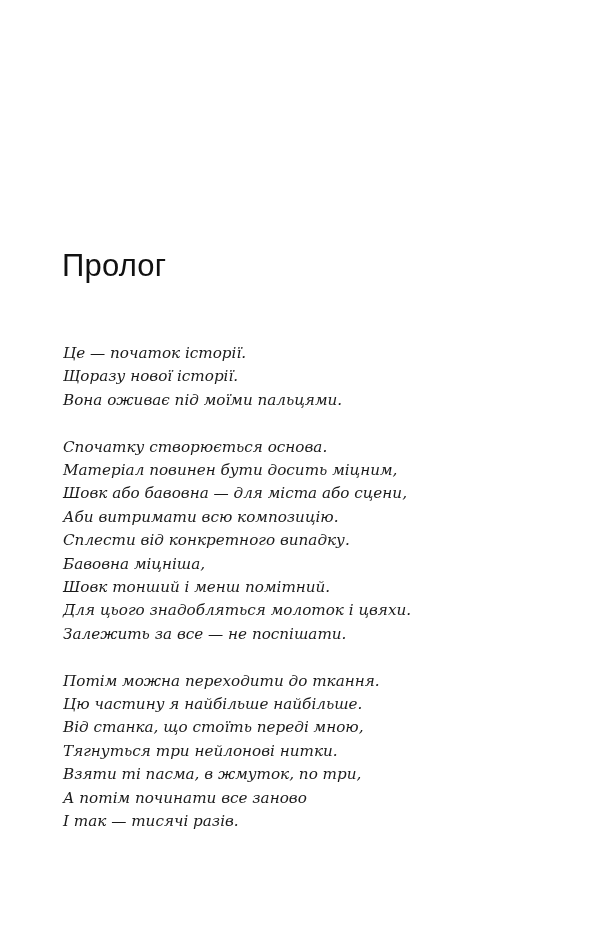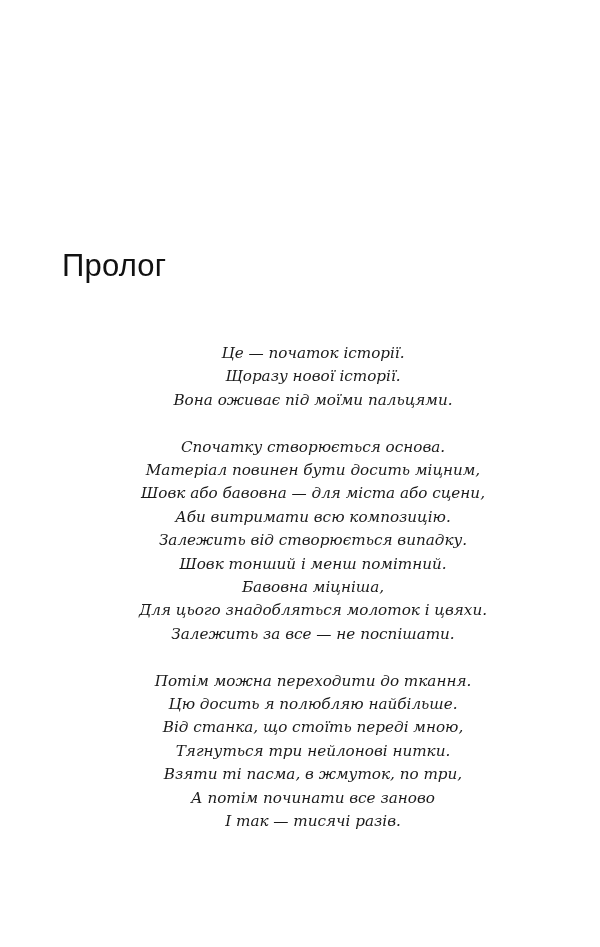--- a/index.html
+++ b/index.html
@@ -43,49 +43,48 @@
       line-height: 23.4px;
       color: #1a1a1a;
     }
     .stanza {
       margin: 0 0 23.4px 0;
     }
     .stanza:last-child { margin-bottom: 0; margin-top: 16px; }
     .line {
       display: block;
       white-space: nowrap;
-      text-align: center;
     }
   </style>
 </head>
 <body>
 
 <div class="page">
   <h1 class="title">Пролог</h1>
 
   <div class="poem">
     <p class="stanza">
       <span class="line">Це — початок історії.</span>
       <span class="line">Щоразу нової історії.</span>
       <span class="line">Вона оживає під моїми пальцями.</span>
     </p>
     <p class="stanza">
       <span class="line">Спочатку створюється основа.</span>
       <span class="line">Матеріал повинен бути досить міцним,</span>
       <span class="line">Шовк або бавовна — для міста або сцени,</span>
       <span class="line">Аби витримати всю композицію.</span>
-      <span class="line">Залежить від створюється випадку.</span>
+      <span class="line">Сплести від конкретного випадку.</span>
+      <span class="line">Бавовна міцніша,</span>
       <span class="line">Шовк тонший і менш помітний.</span>
-      <span class="line">Бавовна міцніша,</span>
       <span class="line">Для цього знадобляться молоток і цвяхи.</span>
       <span class="line">Залежить за все — не поспішати.</span>
     </p>
     <p class="stanza">
       <span class="line">Потім можна переходити до ткання.</span>
-      <span class="line">Цю досить я полюбляю найбільше.</span>
+      <span class="line">Цю частину я найбільше найбільше.</span>
       <span class="line">Від станка, що стоїть переді мною,</span>
       <span class="line">Тягнуться три нейлонові нитки.</span>
       <span class="line">Взяти ті пасма, в жмуток, по три,</span>
       <span class="line">А потім починати все заново</span>
       <span class="line">І так — тисячі разів.</span>
     </p>
   </div>
 </div>
 
 </body></html>

